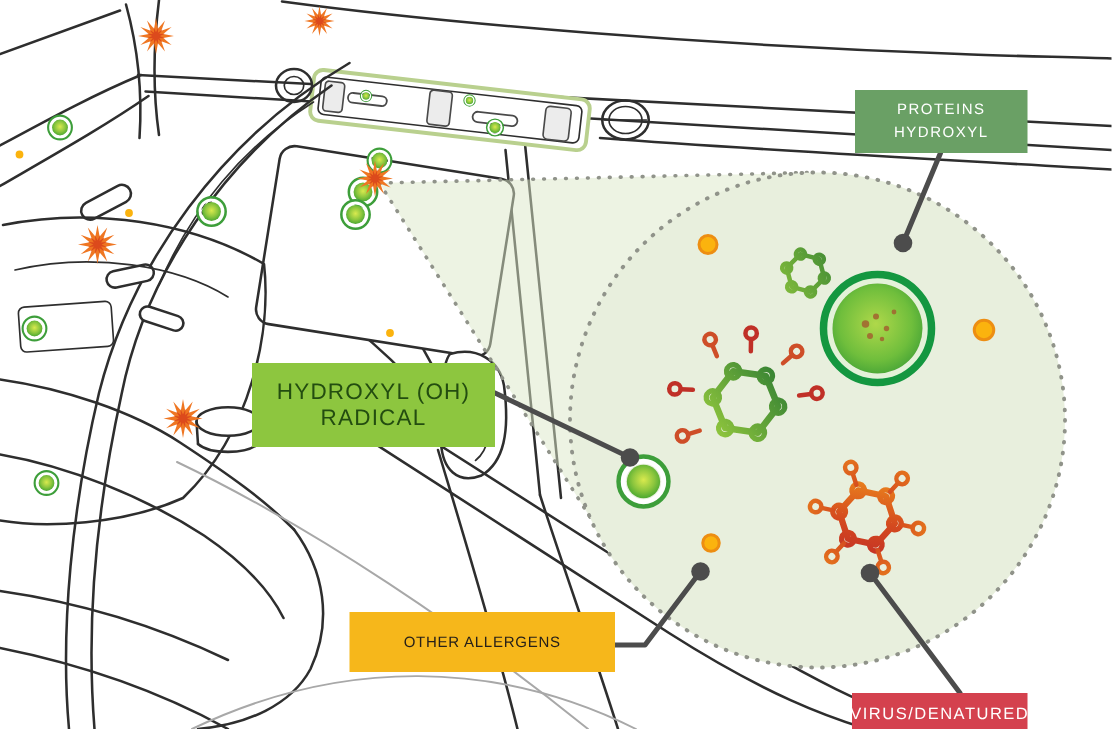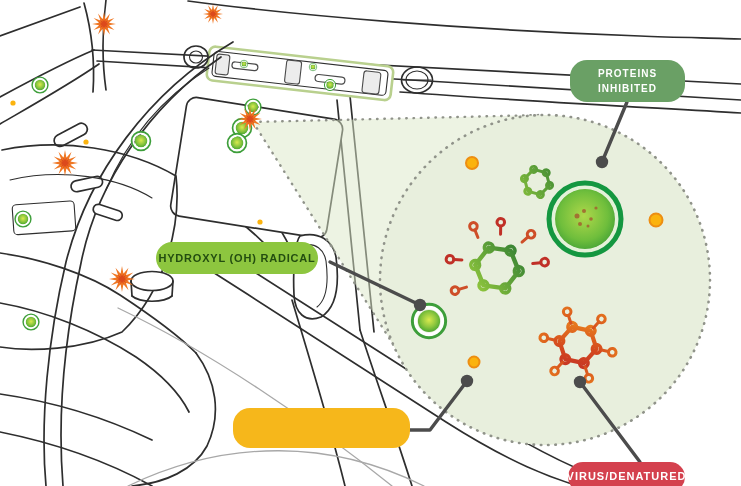--- a/index.html
+++ b/index.html
@@ -34,26 +34,26 @@
   .molGreen{fill:none;stroke:url(#gMol);stroke-width:4.4;stroke-linejoin:round}
   .molGreenS{fill:none;stroke:url(#gMol);stroke-width:3;stroke-linejoin:round}
   .molVirus{fill:none;stroke:url(#gVirus);stroke-width:4.2;stroke-linejoin:round;stroke-linecap:round}
 
   
   .callout{stroke:var(--color-callout);stroke-width:3.4;fill:none;stroke-linecap:round;stroke-linejoin:round}
   .callout-dot{fill:var(--color-callout)}
 
   
   .lbl{position:absolute;display:flex;align-items:center;justify-content:center;
-       text-align:center;font-weight:700;box-sizing:border-box;border-radius:17px;}
+       text-align:center;font-weight:400;box-sizing:border-box;}
   .lbl .txt{display:block;}
   .label-proteins{left:570px;top:60px;width:115px;height:42px;
       background:var(--color-proteins_box);color:#fff;font-size:10px;letter-spacing:1px;line-height:15px;}
-  .label-hydroxyl{left:156px;top:242px;width:162px;height:32px;
-      background:var(--color-hydroxyl_box);color:var(--color-hydroxyl_text);font-size:11px;letter-spacing:.8px;}
+  .label-hydroxyl{left:168px;top:242px;width:162px;height:56px;
+      background:var(--color-hydroxyl_box);color:var(--color-hydroxyl_text);font-size:15px;letter-spacing:.8px;}
   .label-allergens{left:233px;top:408px;width:177px;height:40px;
       background:var(--color-allergens_box);color:var(--color-allergens_text);font-size:10px;letter-spacing:.5px;line-height:15px;}
   .label-virus{left:568px;top:462px;width:117px;height:30px;
       background:var(--color-virus_box);color:#fff;font-size:11px;letter-spacing:1px;align-items:flex-start;padding-top:8px;}
 </style>
 </head>
 <body>
 
 <svg width="741" height="486" viewBox="0 0 741 486">
   <defs>
@@ -321,28 +321,29 @@
 
     <circle cx="13" cy="103" r="2.6" class="ydot-s"></circle>
     <circle cx="86" cy="142" r="2.6" class="ydot-s"></circle>
     <circle cx="260" cy="222" r="2.6" class="ydot-s"></circle>
   </g>
 </svg>
 
 <div class="lbl label-proteins">
   <div>
     <span class="txt">PROTEINS</span>
-    <span class="txt">INHIBITED</span>
+    <span class="txt">HYDROXYL</span>
   </div>
 </div>
 
 <div class="lbl label-hydroxyl">
   <span class="txt">HYDROXYL (OH) RADICAL</span>
 </div>
 
 <div class="lbl label-allergens">
   <div>
+    <span class="txt">OTHER ALLERGENS</span>
   </div>
 </div>
 
 <div class="lbl label-virus">
   <span class="txt">VIRUS/DENATURED</span>
 </div>
 
 </body></html>

